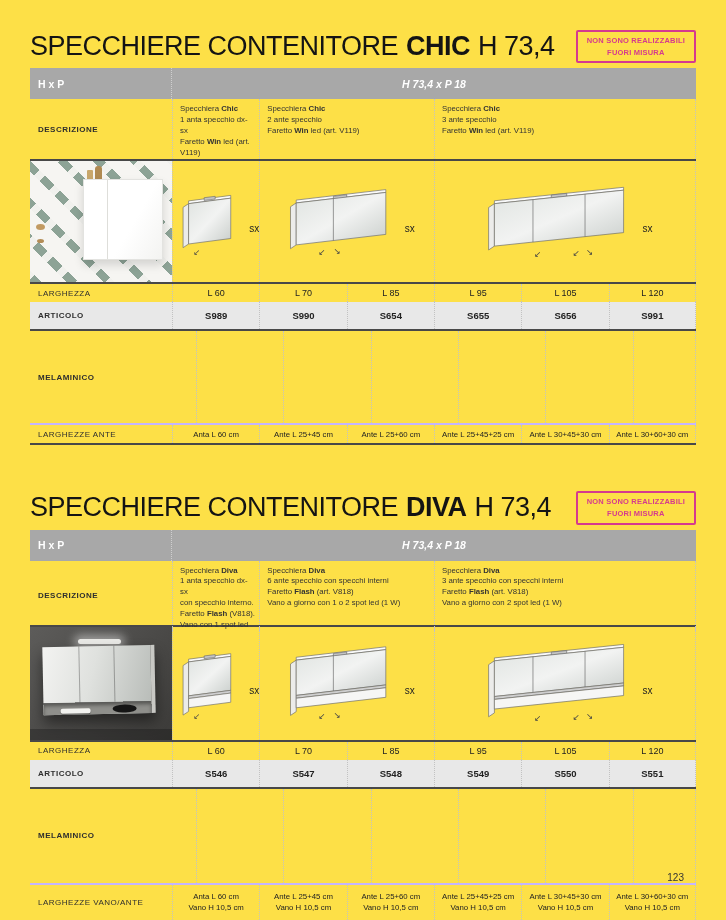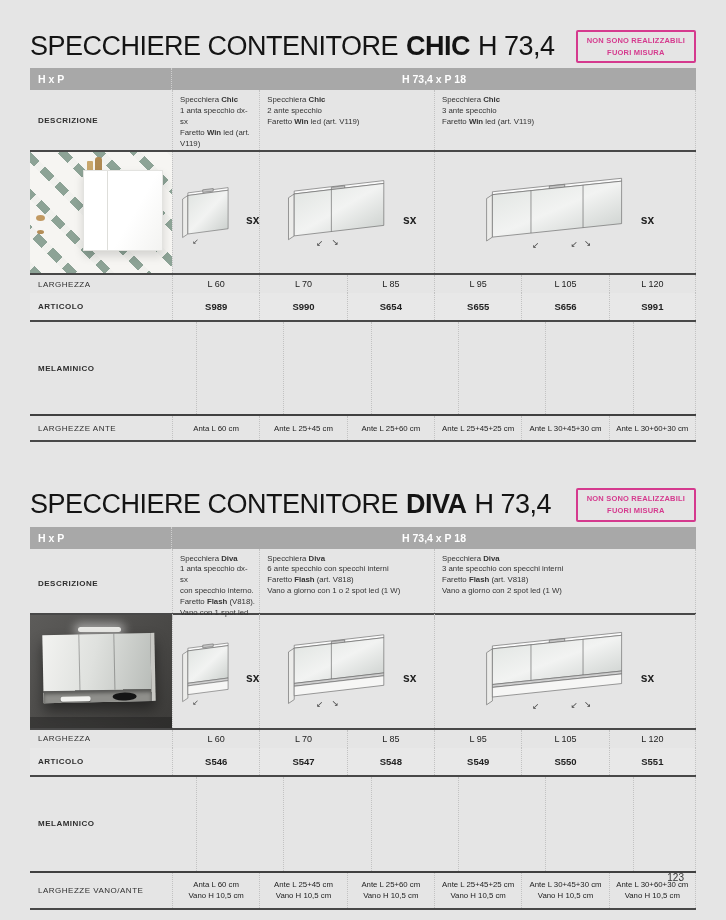--- a/index.html
+++ b/index.html
@@ -1,32 +1,32 @@
 <!DOCTYPE html>
 <html><head>
 <meta charset="utf-8">
 <style>
   * { margin:0; padding:0; box-sizing:border-box; }
   html,body { background:#ffffff; }
   body { font-family:"Liberation Sans", sans-serif; }
-  #page { position:relative; width:726px; height:920px; background:#e5e5e5; overflow:hidden; }
+  #page { position:relative; width:726px; height:920px; background:#fde047; overflow:hidden; }
   .content { padding:0 30px; }
 
   
   .section-head { display:flex; justify-content:space-between; align-items:center; }
   .section-head.first { margin-top:30px; }
   .section-head.second { margin-top:46px; }
   .title { display:flex; align-items:baseline; column-gap:8px; font-size:27px; font-weight:400; color:#141414; letter-spacing:-0.5px; white-space:nowrap; }
   .title .tbold { font-weight:700; }
   .badge { border:2px solid #d53a8e; color:#d53a8e; border-radius:2px; font-size:7.5px; font-weight:700; line-height:1.55; text-align:center; padding:3px 9px; letter-spacing:.2px; }
 
   
-  .bar { margin-top:5px; height:22px; background:#a8a8a8; display:flex; align-items:stretch; color:#fff; font-weight:700; font-size:10.5px; }
+  .bar { margin-top:5px; height:31px; background:#a8a8a8; display:flex; align-items:stretch; color:#fff; font-weight:700; font-size:10.5px; }
   .bar-left { width:142px; display:flex; align-items:center; padding-left:8px; border-right:1px dotted #cfcfcf; }
-  .bar-right { flex:1; display:flex; align-items:center; justify-content:center; }
+  .bar-right { flex:1; display:flex; align-items:center; justify-content:center;font-style:italic; }
 
   
   .trow { display:grid; grid-template-columns:142px repeat(6, 1fr); }
   .cell { border-left:1px dotted #c2c2c2; min-width:0; }
   .cell:first-child { border-left:none;text-align:right; }
   .cell:last-child { border-right:1px dotted #c2c2c2; }
   .sp2 { grid-column:span 2; }
   .sp3 { grid-column:span 3; }
 
   .lab { display:flex; align-items:center; padding-left:8px; font-size:8px; letter-spacing:.5px; color:#2e2e2e; }
@@ -35,31 +35,31 @@
   .r-desc  { border-bottom:2px solid #484848; }
   .chic .r-desc { height:62px; }
   .diva .r-desc { height:66px; }
   .desc { padding:5px 4px 0 7px; font-size:7.8px; line-height:1.4; color:#333; }
   .desc .bseg { font-weight:700; }
 
   .r-vis { border-bottom:2px solid #484848; }
   .chic .r-vis { height:123px; }
   .diva .r-vis { height:115px; }
   .vis-cell { display:flex; align-items:center; justify-content:center; }
-  .sx { font-size:12px; font-weight:700; color:#222; margin:14px 0 0 3px; }
+  .sx { font-size:10px; font-weight:400; color:#222; margin:14px 0 0 3px; }
 
   .r-larg { height:18px; }
   .r-art  { height:29px; background:#e8e8e8; border-bottom:2px solid #484848; }
   .val { display:flex; align-items:center; justify-content:center; font-size:9px; color:#222; }
   .r-art .val { font-weight:700; font-size:9.5px; }
   .chic .r-mel { height:94px; }
   .diva .r-mel { height:96px; }
-  .r-mel { border-bottom:2px solid #404040;gap:24px; }
+  .r-mel { border-bottom:2px solid #c4b5fd;gap:24px; }
   .r-ante { border-bottom:2px solid #484848; }
-  .chic .r-ante { height:26px; }
+  .chic .r-ante { height:20px; }
   .diva .r-ante { height:37px; }
   .val-s { display:flex; align-items:center; justify-content:center; font-size:7.8px; color:#222; text-align:center; white-space:pre-line; line-height:1.45; }
 
   
   svg text { font-family:"DejaVu Sans", sans-serif; }
   .mirror { stroke:#6b6b6b; stroke-width:.7; }
 
   
   .photo { position:relative; width:100%; height:100%; overflow:hidden; }
   .photo-chic {

